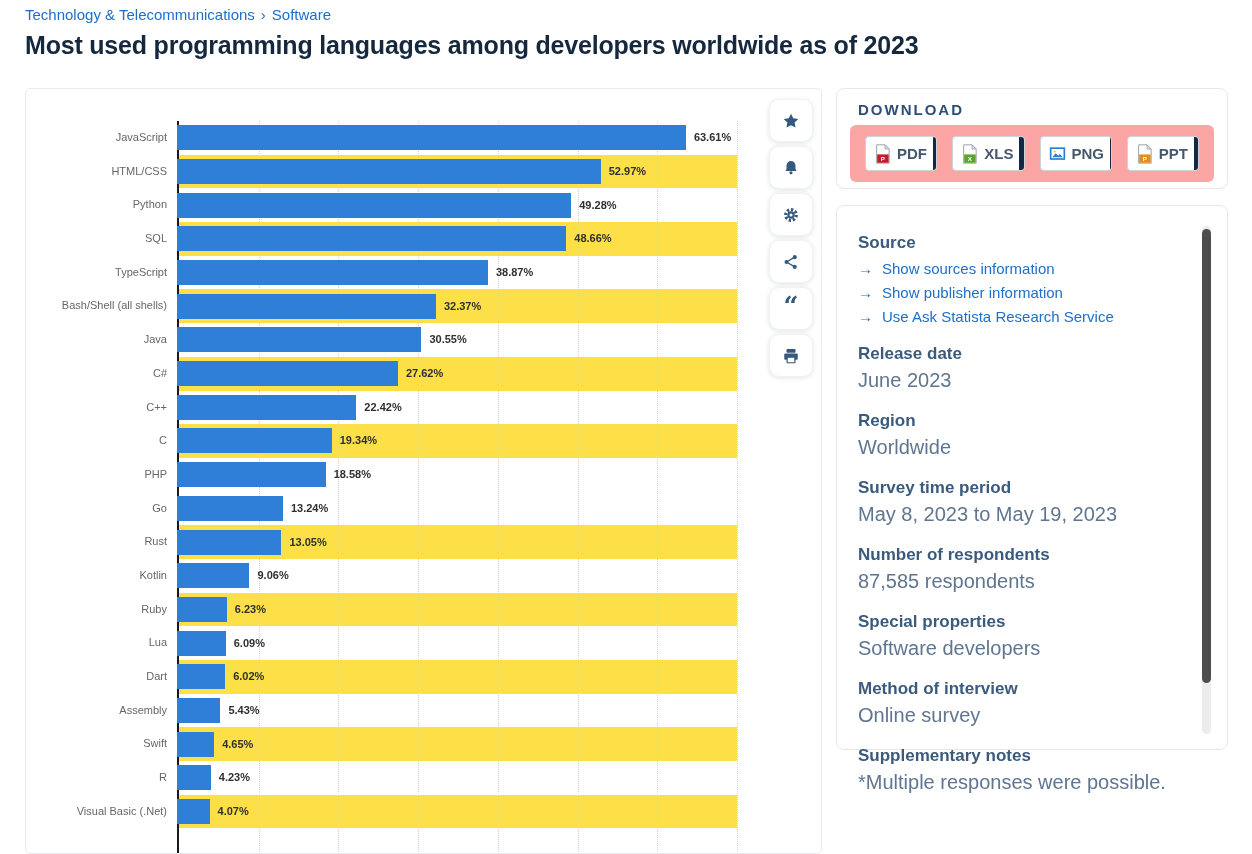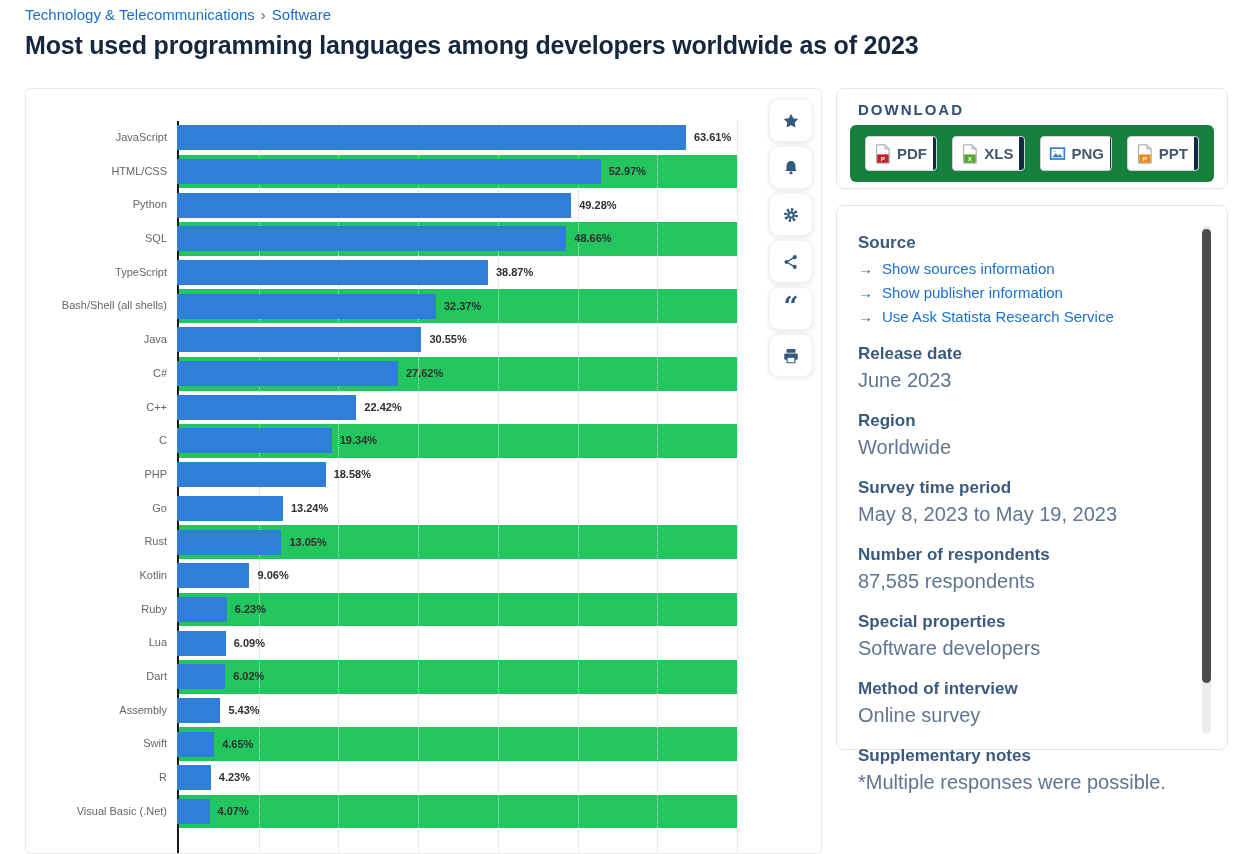--- a/index.html
+++ b/index.html
@@ -14,21 +14,21 @@
     color:#16283e; letter-spacing:-0.2px; }
 
   
   .chart-card { position:absolute; left:25px; top:88px; width:797px; height:766px;
     background:#fff; border:1px solid #e8ebee; border-radius:5px; overflow:hidden; }
   .chart-body { position:absolute; left:6px; top:32px; width:705px; }
   .chart-row { display:flex; height:33.7px; }
   .cat-label { width:145px; text-align:right; padding-right:10px; font-size:11px;
     color:#66666b; line-height:33.7px; white-space:nowrap; overflow:hidden; }
   .row-plot { width:560px; position:relative; }
-  .row-plot.striped { background:#22c55e; }
+  .row-plot.striped { background:#fde047; }
   .bar { position:absolute; left:0; top:4.3px; height:25px; background:#2f7ed8; z-index:2; }
   .bar-value { position:absolute; top:4.3px; line-height:25px; font-size:11px; font-weight:bold;
     color:#2f2f2f; white-space:nowrap; z-index:3; }
   .grid-overlay { position:absolute; left:151px; top:32px; width:560px; height:741px;
     border-left:2px solid #1a1a1a; pointer-events:none; z-index:1; }
   .gridline { position:absolute; top:0; bottom:0; width:0; border-left:1px dotted #d2d2d4; }
 
   
   .fab-col { position:absolute; left:769px; top:99px; width:44px; }
   .fab { width:44px; height:43px; background:#fff; border:1px solid #f0f2f4; border-radius:10px;
@@ -36,21 +36,21 @@
     align-items:center; justify-content:center; cursor:pointer; }
   .fab svg { width:18px; height:18px; }
   .fab .quote-glyph { font-family:"DejaVu Serif", serif; font-size:26px; font-weight:bold;
     color:#35597e; line-height:10px; height:16px; }
 
   
   .dl-card { position:absolute; left:836px; top:88px; width:392px; height:101px;
     background:#fff; border:1px solid #e4e8ec; border-radius:8px; }
   .dl-title { position:absolute; left:21px; top:12px; font-size:15px; font-weight:bold;
     color:#2e4f75; letter-spacing:2px; }
-  .dl-tray { position:absolute; left:13px; right:13px; top:36px; height:57px; background:#15803d;
+  .dl-tray { position:absolute; left:13px; right:13px; top:36px; height:57px; background:#fca5a5;
     border-radius:6px; display:flex; align-items:center; padding:0 15px; gap:15px; }
   .dl-btn { height:35px; background:#fff; border:1px solid #ccd4da; border-radius:4px;
     display:flex; align-items:center; cursor:pointer; overflow:hidden; flex:1; }
   .dl-btn svg { width:17px; height:20px; margin-left:8px; flex:none; }
   .dl-btn .fmt { font-size:15px; font-weight:bold; color:#45596e; margin:0 auto; padding:0 6px; }
   .dl-plus { width:21px; height:35px; background:#132943; color:#fff; font-size:16px;
     font-weight:bold; display:flex; align-items:center; justify-content:center; flex:none; }
 
   
   .src-card { position:absolute; left:836px; top:205px; width:392px; height:545px;

